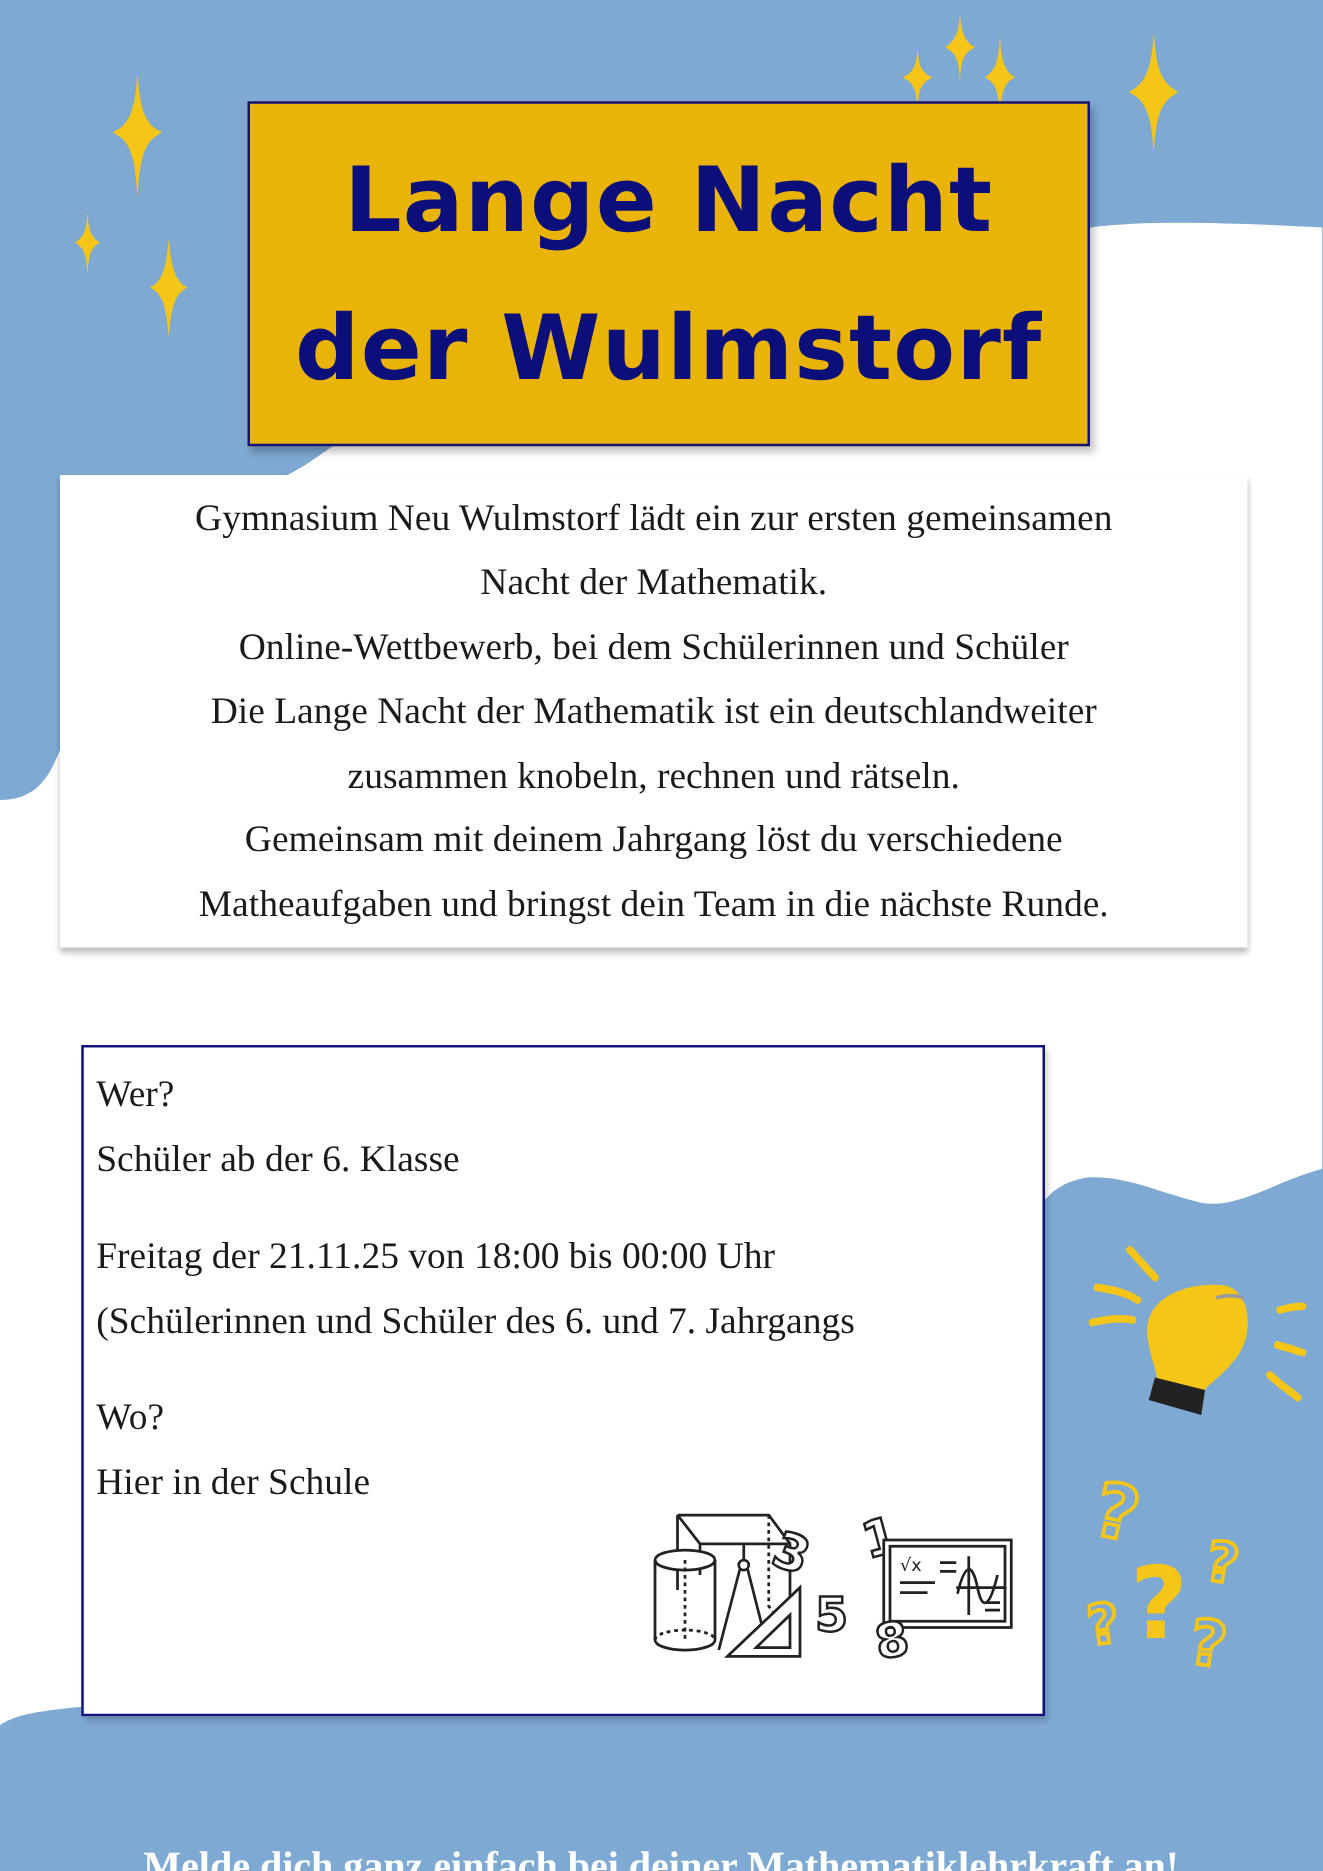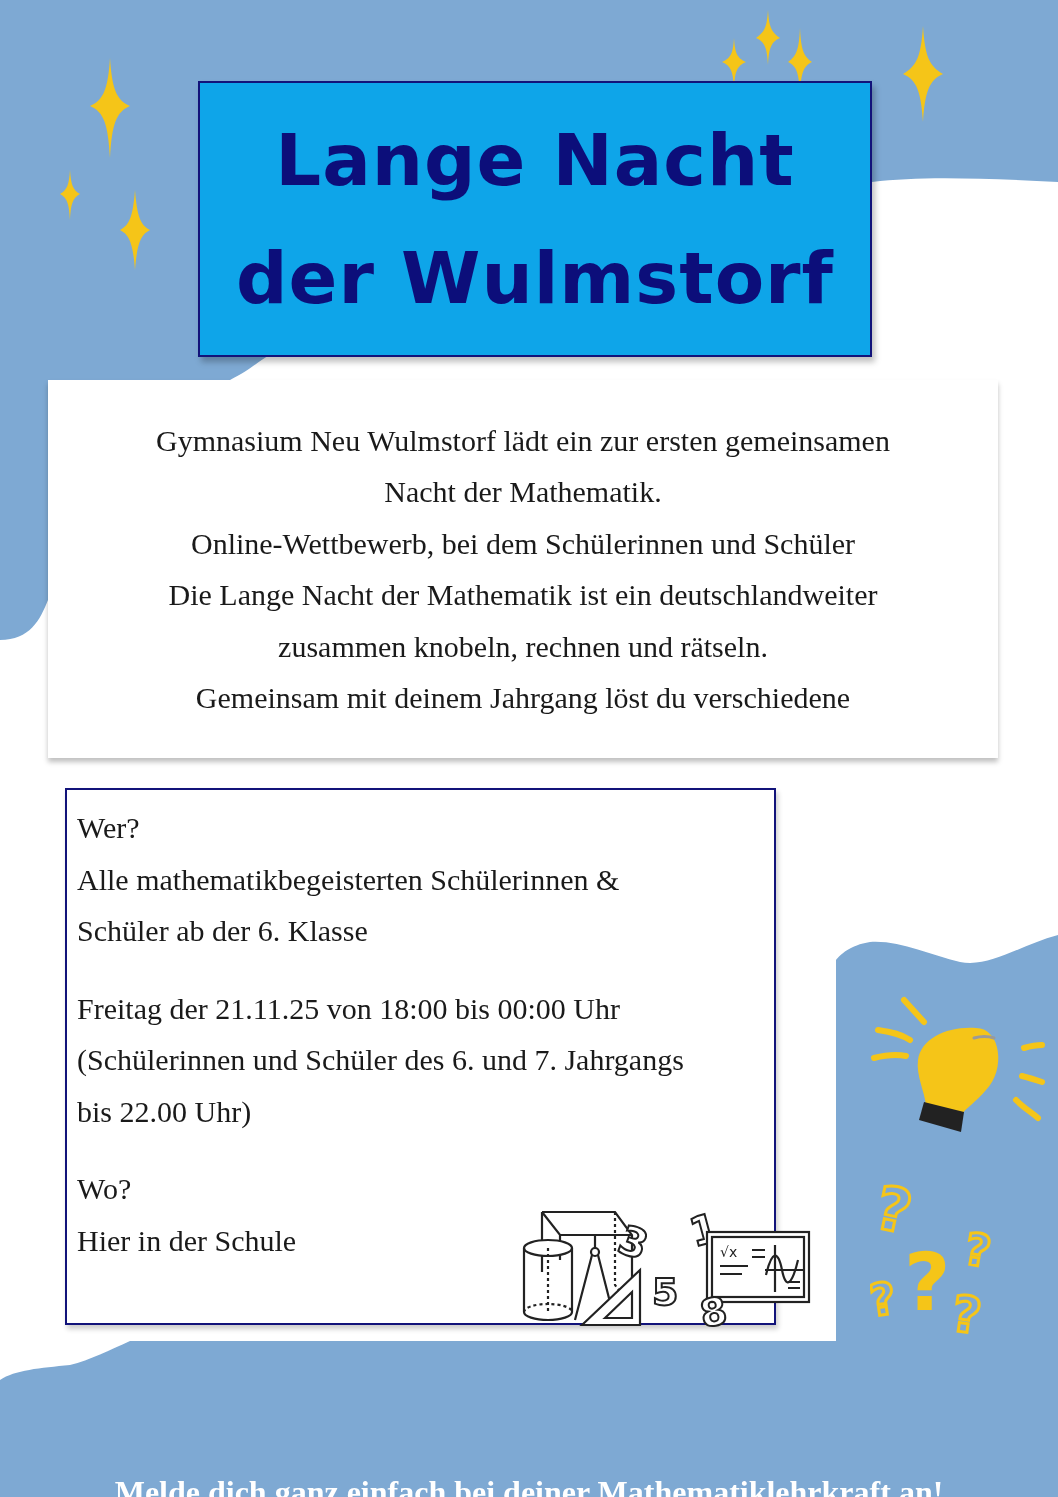--- a/index.html
+++ b/index.html
@@ -1,22 +1,22 @@
 <!DOCTYPE html>
 <html><head>
 <meta charset="utf-8">
 <style>
   html, body { margin: 0; padding: 0; }
   body { width: 1058px; height: 1497px; position: relative; overflow: hidden; background: #7ea9d3; font-family: "Liberation Serif", serif; }
   .bg-svg { position: absolute; left: 0; top: 0; width: 1058px; height: 1497px; }
-  .title-box { position: absolute; left: 198px; top: 81px; width: 674px; height: 276px; background: #0ea5e9; border: 2px solid #12137a; box-shadow: 3px 5px 6px rgba(0,0,0,0.25); display: flex; flex-direction: column; align-items: center; justify-content: center; box-sizing: border-box; }
+  .title-box { position: absolute; left: 198px; top: 81px; width: 674px; height: 276px; background: #eab308; border: 2px solid #12137a; box-shadow: 3px 5px 6px rgba(0,0,0,0.25); display: flex; flex-direction: column; align-items: center; justify-content: center; box-sizing: border-box; }
   .title-line { font-family: "DejaVu Sans", sans-serif; font-weight: bold; color: #0c0e7a; font-size: 72px; line-height: 118px; letter-spacing: 1px; white-space: nowrap; }
   .intro-box { position: absolute; left: 48px; top: 380px; width: 950px; height: 378px; background: #fff; box-shadow: 0 4px 5px rgba(0,0,0,0.25); display: flex; flex-direction: column; justify-content: center; }
   .intro-line { font-size: 30px; line-height: 51.5px; color: #1a1a1a; text-align: center; white-space: nowrap; }
-  .info-box { position: absolute; left: 65px; top: 788px; width: 711px; height: 537px; background: #fff; border: 2px solid #12137a; box-sizing: border-box; box-shadow: 2px 4px 5px rgba(0,0,0,0.2); padding: 12px 0 0 10px; }
+  .info-box { position: absolute; left: 65px; top: 836px; width: 771px; height: 537px; background: #fff; border: 2px solid #12137a; box-sizing: border-box; box-shadow: 2px 4px 5px rgba(0,0,0,0.2); padding: 12px 0 0 10px; }
   .info-line { font-size: 30px; line-height: 51.5px; color: #1a1a1a; white-space: nowrap; }
   .gap { height: 26px; }
   .footer { position: absolute; left: 0; top: 1474px; width: 1058px; text-align: center; color: #fff; font-size: 32px; font-weight: bold; white-space: nowrap; }
   .math-ill { position: absolute; left: 520px; top: 1200px; width: 300px; height: 130px; }
   .sparkle, .bulb, .qmarks { position: absolute; }
 </style>
 </head>
 <body>
 
 <svg class="bg-svg" viewBox="0 0 1058 1497">
@@ -52,30 +52,29 @@
   <div class="title-line">der Wulmstorf</div>
 </div>
 
 <div class="intro-box">
   <div class="intro-line">Gymnasium Neu Wulmstorf lädt ein zur ersten gemeinsamen</div>
   <div class="intro-line">Nacht der Mathematik.</div>
   <div class="intro-line">Online-Wettbewerb, bei dem Schülerinnen und Schüler</div>
   <div class="intro-line">Die Lange Nacht der Mathematik ist ein deutschlandweiter</div>
   <div class="intro-line">zusammen knobeln, rechnen und rätseln.</div>
   <div class="intro-line">Gemeinsam mit deinem Jahrgang löst du verschiedene</div>
+  <div class="intro-line">Matheaufgaben und bringst dein Team in die nächste Runde.</div>
 </div>
 
 <div class="info-box">
   <div class="info-line">Wer?</div>
-  <div class="info-line">Alle mathematikbegeisterten Schülerinnen &amp;</div>
   <div class="info-line">Schüler ab der 6. Klasse</div>
   <div class="gap"></div>
   <div class="info-line">Freitag der 21.11.25 von 18:00 bis 00:00 Uhr</div>
   <div class="info-line">(Schülerinnen und Schüler des 6. und 7. Jahrgangs</div>
-  <div class="info-line">bis 22.00 Uhr)</div>
   <div class="gap"></div>
   <div class="info-line">Wo?</div>
   <div class="info-line">Hier in der Schule</div>
 </div>
 
 <svg class="math-ill" viewBox="0 0 300 130" fill="none" stroke="#222" stroke-width="2.2">
 
   <path d="M22,12 L95,12 L112,35 L112,125 M22,12 L22,72 M22,12 L40,35 L112,35 M40,35 L40,60"></path>
   <path d="M95,12 L95,85 L112,108" stroke-dasharray="3,3"></path>
 

